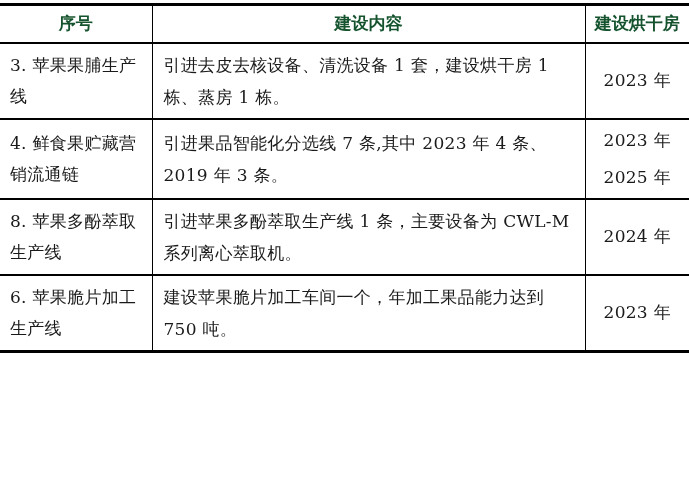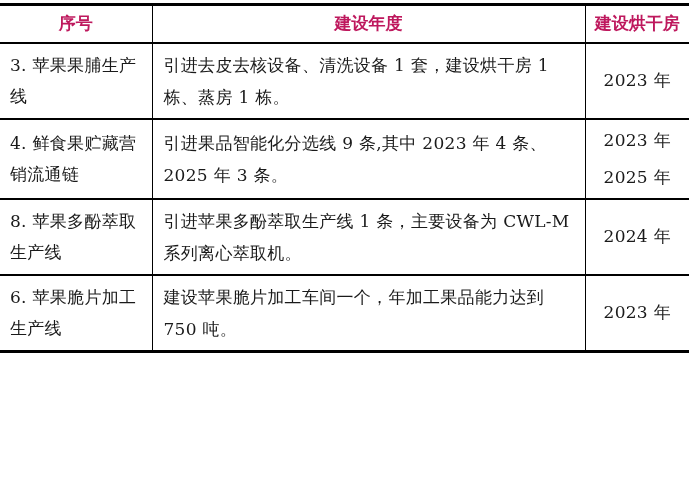--- a/index.html
+++ b/index.html
@@ -24,21 +24,21 @@
   .doc-table col.c-year    { width: 104px; }
 
   .doc-table th {
     font-family: "DejaVu Sans", "Liberation Sans", sans-serif;
     font-weight: bold;
     font-size: 17px;
     text-align: center;
     vertical-align: middle;
     border-bottom: 2px solid #000;
     padding: 2px 4px;
-    color: #be185d;
+    color: #14532d;
   }
   .doc-table td {
     font-size: 17px;
     vertical-align: middle;
     border-bottom: 2px solid #000;
     letter-spacing: 0.3px;
   }
   .doc-table tr:last-child td { border-bottom: none; }
 
   
@@ -75,33 +75,33 @@
 
 <table class="doc-table">
   <colgroup>
     <col class="c-seq">
     <col class="c-content">
     <col class="c-year">
   </colgroup>
   <thead>
     <tr class="r-header">
       <th>序号</th>
-      <th class="content-col">建设年度</th>
+      <th class="content-col">建设内容</th>
       <th>建设烘干房</th>
     </tr>
   </thead>
   <tbody>
     <tr class="r-2">
       <td class="seq-cell">3. 苹果果脯生产线</td>
       <td class="content-cell content-col">引进去皮去核设备、清洗设备 1 套，建设烘干房 1 栋、蒸房 1 栋。</td>
       <td class="year-cell">2023 年</td>
     </tr>
     <tr class="r-3">
       <td class="seq-cell">4. 鲜食果贮藏营销流通链</td>
-      <td class="content-cell content-col">引进果品智能化分选线 9 条,其中 2023 年 4 条、2025 年 3 条。</td>
+      <td class="content-cell content-col">引进果品智能化分选线 7 条,其中 2023 年 4 条、2019 年 3 条。</td>
       <td class="year-cell">2023 年
 2025 年</td>
     </tr>
     <tr class="r-4">
       <td class="seq-cell">8. 苹果多酚萃取生产线</td>
       <td class="content-cell content-col">引进苹果多酚萃取生产线 1 条，主要设备为 CWL-M 系列离心萃取机。</td>
       <td class="year-cell">2024 年</td>
     </tr>
     <tr class="r-5">
       <td class="seq-cell">6. 苹果脆片加工生产线</td>

